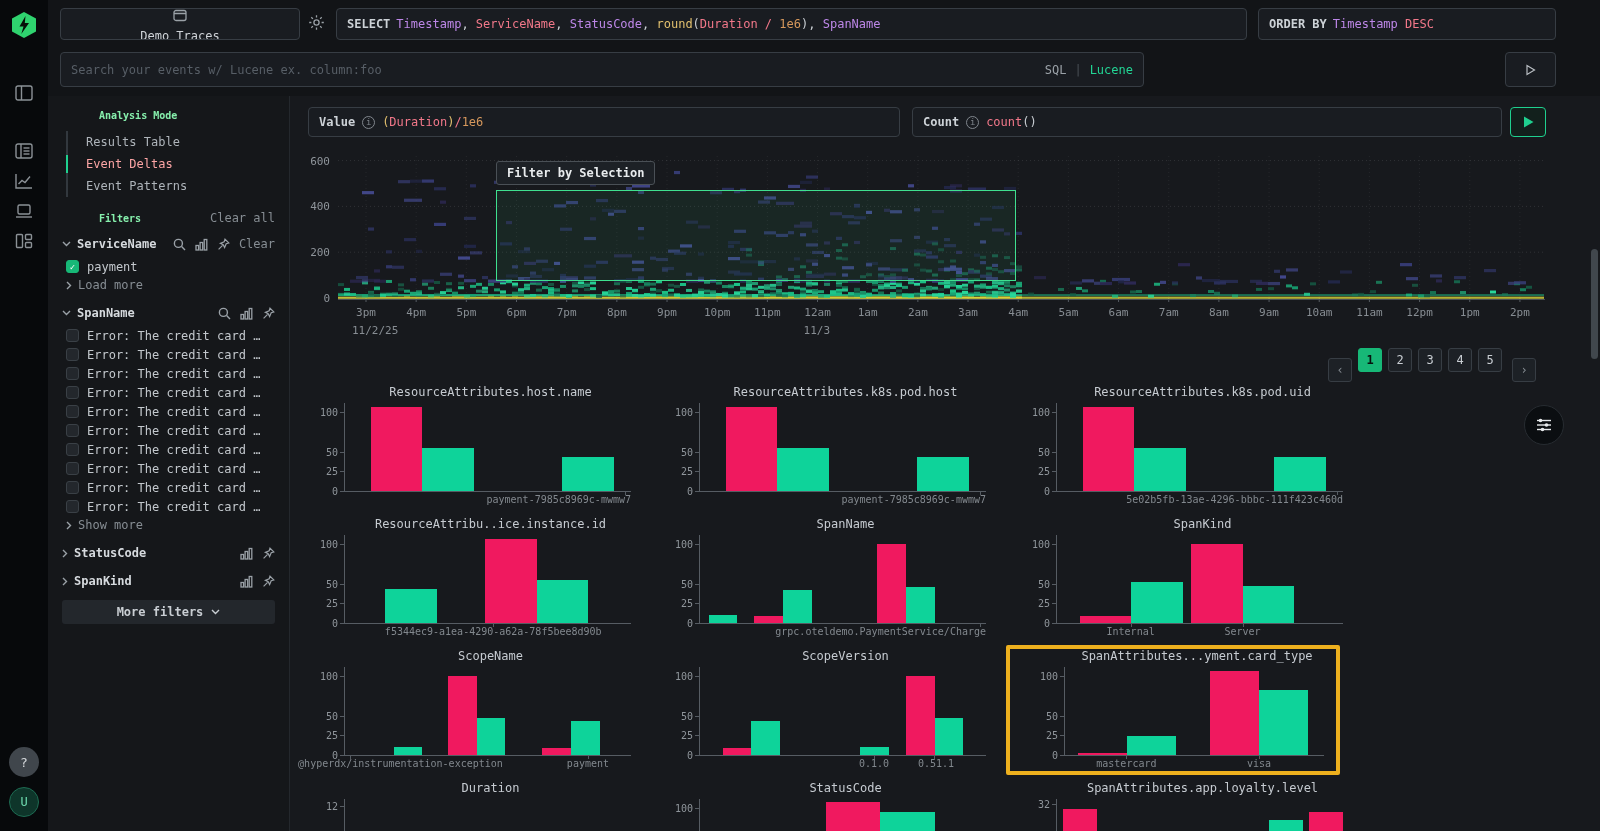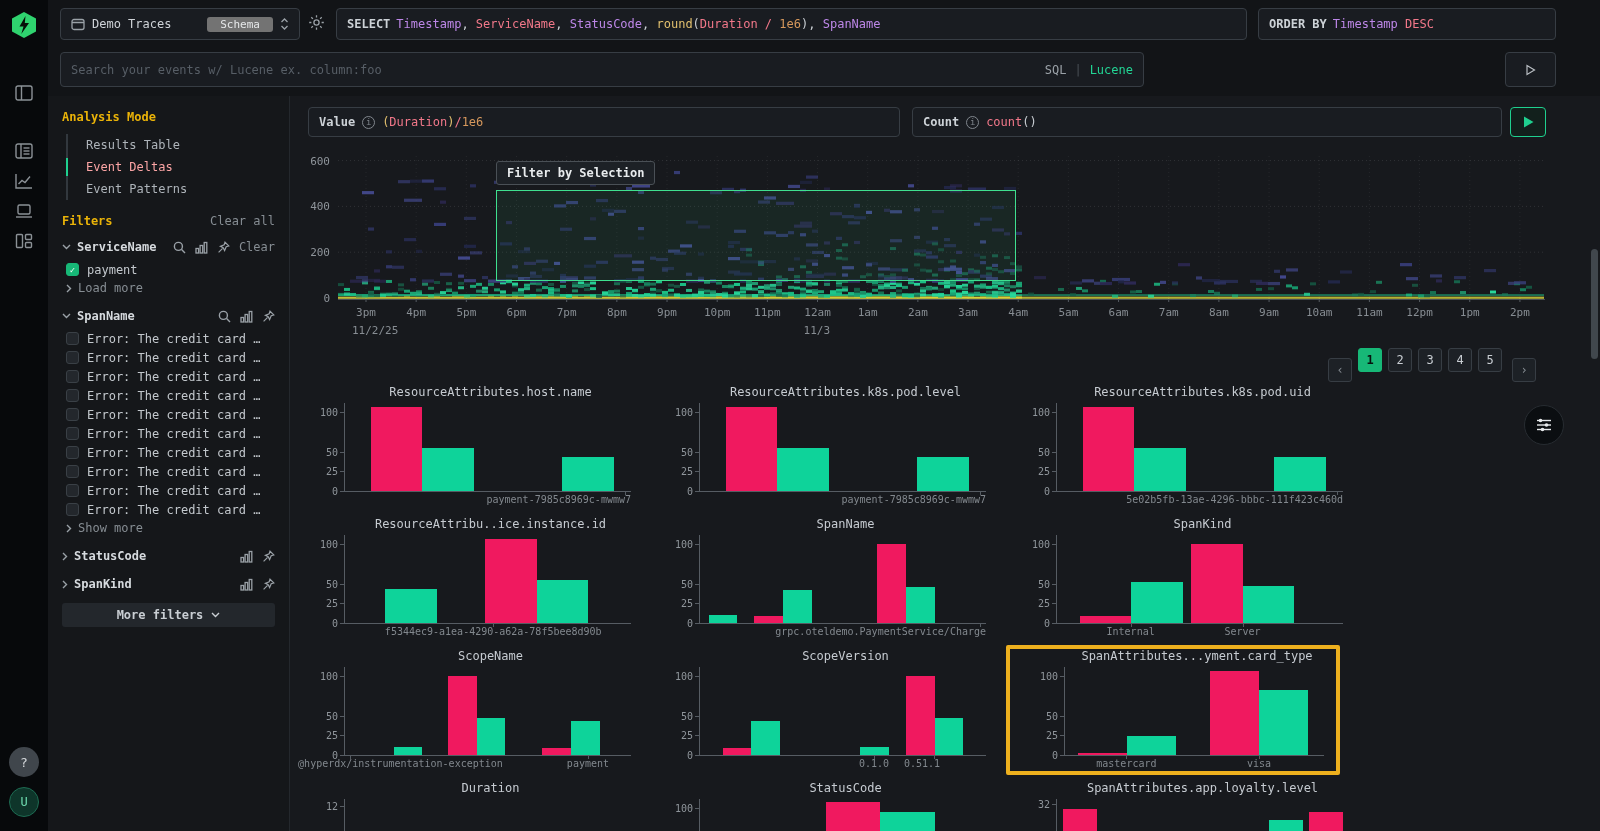--- a/index.html
+++ b/index.html
@@ -16,21 +16,21 @@
   .rail .spacer { flex:1; }
   .rail .help { width:30px; height:30px; border-radius:50%; background:#40464c; color:#d4d8db;
     display:flex; align-items:center; justify-content:center; font-size:13px; margin-bottom:10px; }
   .rail .avatar { width:30px; height:30px; border-radius:50%; background:#0e352a; border:1px solid #1d6b52;
     color:#6fdcb0; display:flex; align-items:center; justify-content:center; font-size:12px; margin-bottom:14px; }
 
   
   .topbar { position:absolute; left:48px; top:0; width:1552px; height:96px; background:#121417; }
   .inp { position:absolute; background:#191c21; border:1px solid #373d44; border-radius:4px;
     display:flex; align-items:center; font-size:12px; color:#cfd3d8; padding:0 10px; white-space:nowrap; overflow:hidden; }
-  .src { left:12px; top:8px; width:240px; height:32px; gap:7px; }
+  .src { left:12px; top:8px; width:240px; height:32px; gap:7px;flex-direction:column; }
   .src .badge { margin-left:auto; background:#737373; color:#e6e8ea; border-radius:3px; padding:1px 13px; font-size:11px;text-align:right; }
   .gearbox { position:absolute; left:260px; top:14px; }
   .sel { left:288px; top:8px; width:911px; height:32px; gap:6px; }
   .kw { color:#cdd2d7; font-weight:bold; }
   .ord { left:1210px; top:8px; width:298px; height:32px; gap:6px; }
   .search { left:12px; top:52px; width:1084px; height:35px; }
   .search .ph { color:#575e66; }
   .search .modes { margin-left:auto; display:flex; gap:8px; align-items:center; }
   .m-sql { color:#9aa1a7; } .m-div { color:#4a5056; } .m-lucene { color:#22d695; }
   .daterange { left:1108px; top:52px; width:339px; height:35px; gap:9px; color:#e2e5e8; }
@@ -38,21 +38,21 @@
 
   .c-plain{color:#c9ced3} .c-purple{color:#bd87e8} .c-salmon{color:#f2788a}
   .c-gold{color:#e2c06e} .c-orange{color:#d6985c}
 
   .info { display:inline-flex; width:13px; height:13px; border:1px solid #80868d; border-radius:50%;
     color:#80868d; font-size:9px; align-items:center; justify-content:center; flex:0 0 auto; }
 
   
   .sidebar { position:absolute; left:48px; top:96px; width:242px; height:735px; background:#15171a;
     border-right:1px solid #24282d; padding:14px 14px 0 14px; color:#c3c8cd; font-size:12px; }
-  .sec-title { font-weight:bold; color:#eab308; font-size:12px; }
+  .sec-title { font-weight:bold; color:#86efac; font-size:10px;margin-left:37px; }
   .nav { margin:10px 0 14px 4px; border-left:2px solid #32383e; }
   .nav-item { padding:4px 0 4px 18px; color:#aeb4ba; cursor:pointer; height:22px; position:relative; }
   .nav-item.active { color:#fca5a5; }
   .nav-item.active::before { content:""; position:absolute; left:-2px; top:2px; bottom:2px; width:2px; background:#1fd08f; }
   .filters-head { display:flex; justify-content:space-between; align-items:center; margin-bottom:10px; }
   .link-dim { color:#868d93; cursor:pointer; }
   .fgroup { margin-bottom:10px; }
   .fg-head { display:flex; align-items:center; gap:6px; height:18px; margin-bottom:4px; cursor:pointer; }
   .fg-name { font-weight:bold; color:#d6dade; }
   .fg-icons { margin-left:auto; display:flex; align-items:center; gap:9px; }
@@ -1722,21 +1722,21 @@
             <div class="xlab" style="right: 14px; text-align: right;">payment-7985c8969c-mwmw7</div>
             <div class="xtick" style="left: 325.26px;"></div>
             <div class="mplot" style="width: 287px; top: 18px;">
               <div class="bar" style="left: 9%; width: 18%; height: 95.5357%; background: rgb(240, 25, 95);"></div>
               <div class="bar" style="left: 27%; width: 18%; height: 49.1071%; background: rgb(14, 211, 154);"></div>
               <div class="bar" style="left: 76%; width: 18%; height: 38.3929%; background: rgb(14, 211, 154);"></div>
             </div>
             <div class="mbase" style="width: 287px;"></div>
           </div>
           <div class="mini" style="left: 365px; top: 289px; width: 345px;">
-            <div class="mtitle">ResourceAttributes.k8s.pod.level</div>
+            <div class="mtitle">ResourceAttributes.k8s.pod.host</div>
             <div class="ytick" style="top: 22.4286px;">100</div>
             <div class="ydash" style="top: 27.4286px;"></div>
             <div class="ytick" style="top: 61.7143px;">50</div>
             <div class="ydash" style="top: 66.7143px;"></div>
             <div class="ytick" style="top: 81.3571px;">25</div>
             <div class="ydash" style="top: 86.3571px;"></div>
             <div class="ytick" style="top: 101px;">0</div>
             <div class="ydash" style="top: 106px;"></div>
             <div class="xlab" style="right: 14px; text-align: right;">payment-7985c8969c-mwmw7</div>
             <div class="xtick" style="left: 325.26px;"></div>
@@ -1856,21 +1856,21 @@
             <div class="ytick" style="top: 22.4286px;">100</div>
             <div class="ydash" style="top: 27.4286px;"></div>
             <div class="ytick" style="top: 61.7143px;">50</div>
             <div class="ydash" style="top: 66.7143px;"></div>
             <div class="ytick" style="top: 81.3571px;">25</div>
             <div class="ydash" style="top: 86.3571px;"></div>
             <div class="ytick" style="top: 101px;">0</div>
             <div class="ydash" style="top: 106px;"></div>
             <div class="xlab" style="left: 219.07px; transform: translateX(-50%);">0.1.0</div>
             <div class="xtick" style="left: 219.07px;"></div>
-            <div class="xlab" style="left: 267px; transform: translateX(-50%);">0.51.1</div>
+            <div class="xlab" style="left: 281px; transform: translateX(-50%);">0.51.1</div>
             <div class="xtick" style="left: 279.34px;"></div>
             <div class="mplot" style="width: 287px; top: 18px;">
               <div class="bar" style="left: 8%; width: 10%; height: 8.03571%; background: rgb(240, 25, 95);"></div>
               <div class="bar" style="left: 18%; width: 10%; height: 38.3929%; background: rgb(14, 211, 154);"></div>
               <div class="bar" style="left: 56%; width: 10%; height: 8.92857%; background: rgb(14, 211, 154);"></div>
               <div class="bar" style="left: 72%; width: 10%; height: 89.2857%; background: rgb(240, 25, 95);"></div>
               <div class="bar" style="left: 82%; width: 10%; height: 41.9643%; background: rgb(14, 211, 154);"></div>
             </div>
             <div class="mbase" style="width: 287px;"></div>
           </div>

